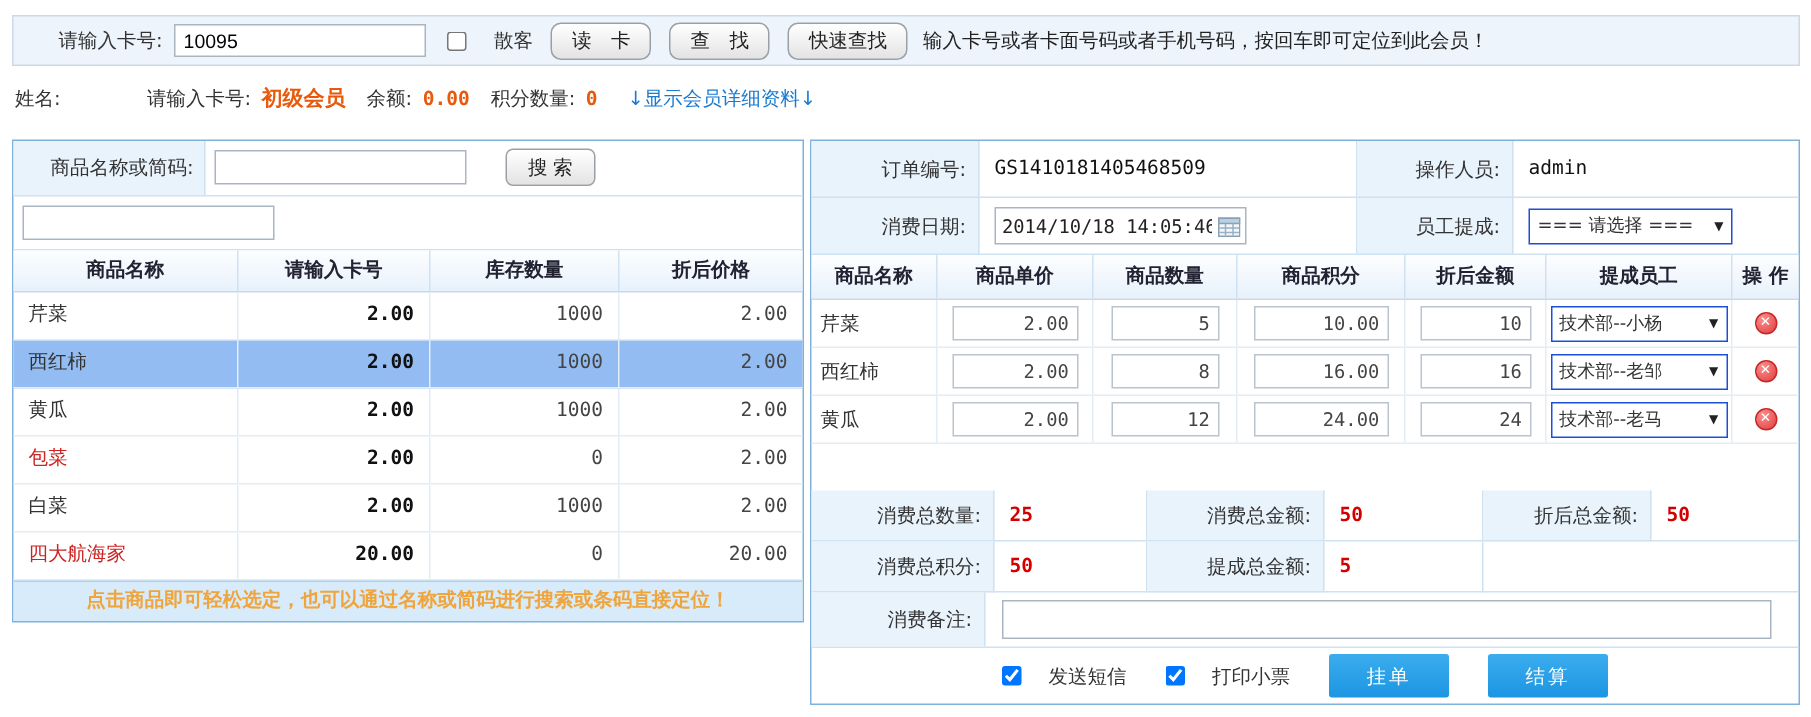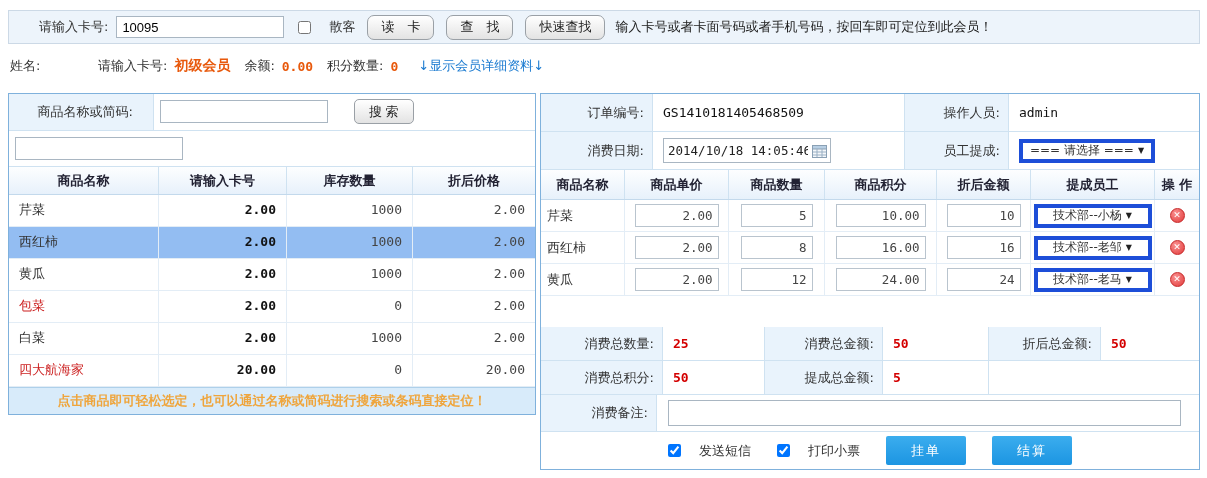--- a/index.html
+++ b/index.html
@@ -26,21 +26,21 @@
   .memberbar .name{width:88px}
   .memberbar .orange{color:var(--warn-orange);font-weight:bold;margin:0 14px 0 7px}
   .memberbar .lvl{font-size:14px}
   .memberbar a{color:var(--link-blue);text-decoration:none;margin-left:6px}
   
   .panel{position:absolute;background:#fff;border:1px solid var(--accent-border);display:flex;flex-direction:column}
   .left-panel{left:8px;top:93px;width:528px;height:322px}
   .right-panel{left:540px;top:93px;width:660px;height:377px}
   
   .srow{display:flex;align-items:center;height:40px;border-bottom:1px solid var(--grid-line)}
-  .srow .lblcell{width:145px;height:100%;background:var(--cell-bg);display:flex;align-items:center;justify-content:flex-end;padding-right:20px;border-right:1px solid var(--grid-line)}
+  .srow .lblcell{width:128px;height:100%;background:var(--cell-bg);display:flex;align-items:center;justify-content:flex-end;padding-right:7px;border-right:1px solid var(--grid-line)}
   .srow input{width:168px;height:23px;border:1px solid #a9b6c2;margin-left:6px;padding:0 5px;font-size:13px}
   .srow .graybtn{margin-left:26px;border-radius:5px;padding:0 14px}
   
   .lhead,.lrow{display:grid;grid-template-columns:150px 128px 126px 122px}
   .rhead,.rrow{display:grid;grid-template-columns:84px 104px 96px 112px 94px 124px 44px}
   .lhead,.rhead{background:linear-gradient(#fdfeff,#e7f1fb);border-bottom:1px solid #c3d9ec}
   .lhead .hc,.rhead .hc{text-align:center;font-weight:bold;color:#223;line-height:27px;border-right:1px solid var(--grid-line)}
   .rhead .hc{line-height:29px}
   .lhead .hc:last-child,.rhead .hc:last-child{border-right:none}
   .lrow{border-bottom:1px solid var(--row-line)}
@@ -55,21 +55,21 @@
     line-height:26px;color:var(--note-orange);font-weight:bold}
   
   .igrid{display:grid;grid-template-columns:112px 252px 104px 190px}
   .igrid>div{height:38px;border-bottom:1px solid var(--grid-line);display:flex;align-items:center}
   .igrid .l{background:var(--cell-bg);justify-content:flex-end;padding-right:8px;border-right:1px solid var(--grid-line)}
   .igrid .v{padding-left:10px;border-right:1px solid var(--grid-line)}
   .igrid .v.end{border-right:none}
   .bval{font-weight:normal;font-family:"DejaVu Sans Mono","Liberation Mono",monospace;color:#111}
   .datebox{display:flex;align-items:center;width:168px;height:25px;border:1px solid #a9b6c2;background:#fff;padding:0 3px 0 0}
   .datebox input{flex:1;min-width:0;border:none;outline:none;padding:0 4px;font-size:12.5px;font-family:"DejaVu Sans Mono","Liberation Mono",monospace;color:#222}
-  .fakesel{display:flex;align-items:center;justify-content:center;height:24px;border:4px solid #1d4ed8;background:#fff;padding:0 5px;font-size:12px;cursor:pointer;white-space:nowrap}
+  .fakesel{display:flex;align-items:center;justify-content:space-between;height:24px;border:1px solid #1d4ed8;background:#fff;padding:0 5px;font-size:12px;cursor:pointer;white-space:nowrap}
   .fakesel .arr{font-size:8px;color:#222;margin-left:4px}
   .w126{width:136px}
   
   .rrow{border-bottom:1px solid var(--row-line)}
   .rrow .c{height:31px;display:flex;align-items:center;justify-content:center;border-right:1px solid var(--row-line);overflow:hidden}
   .rrow .c:last-child{border-right:none}
   .rrow .name{justify-content:flex-start;padding-left:6px}
   .cellinput{height:23px;border:1px solid #b9c4ce;text-align:right;padding:0 5px;font-size:12.5px;color:#444;font-family:"DejaVu Sans Mono","Liberation Mono",monospace}
   .w80{width:84px}.w70{width:72px}.w86{width:90px}.w72{width:74px}
   .rrow .fakesel{width:118px}

